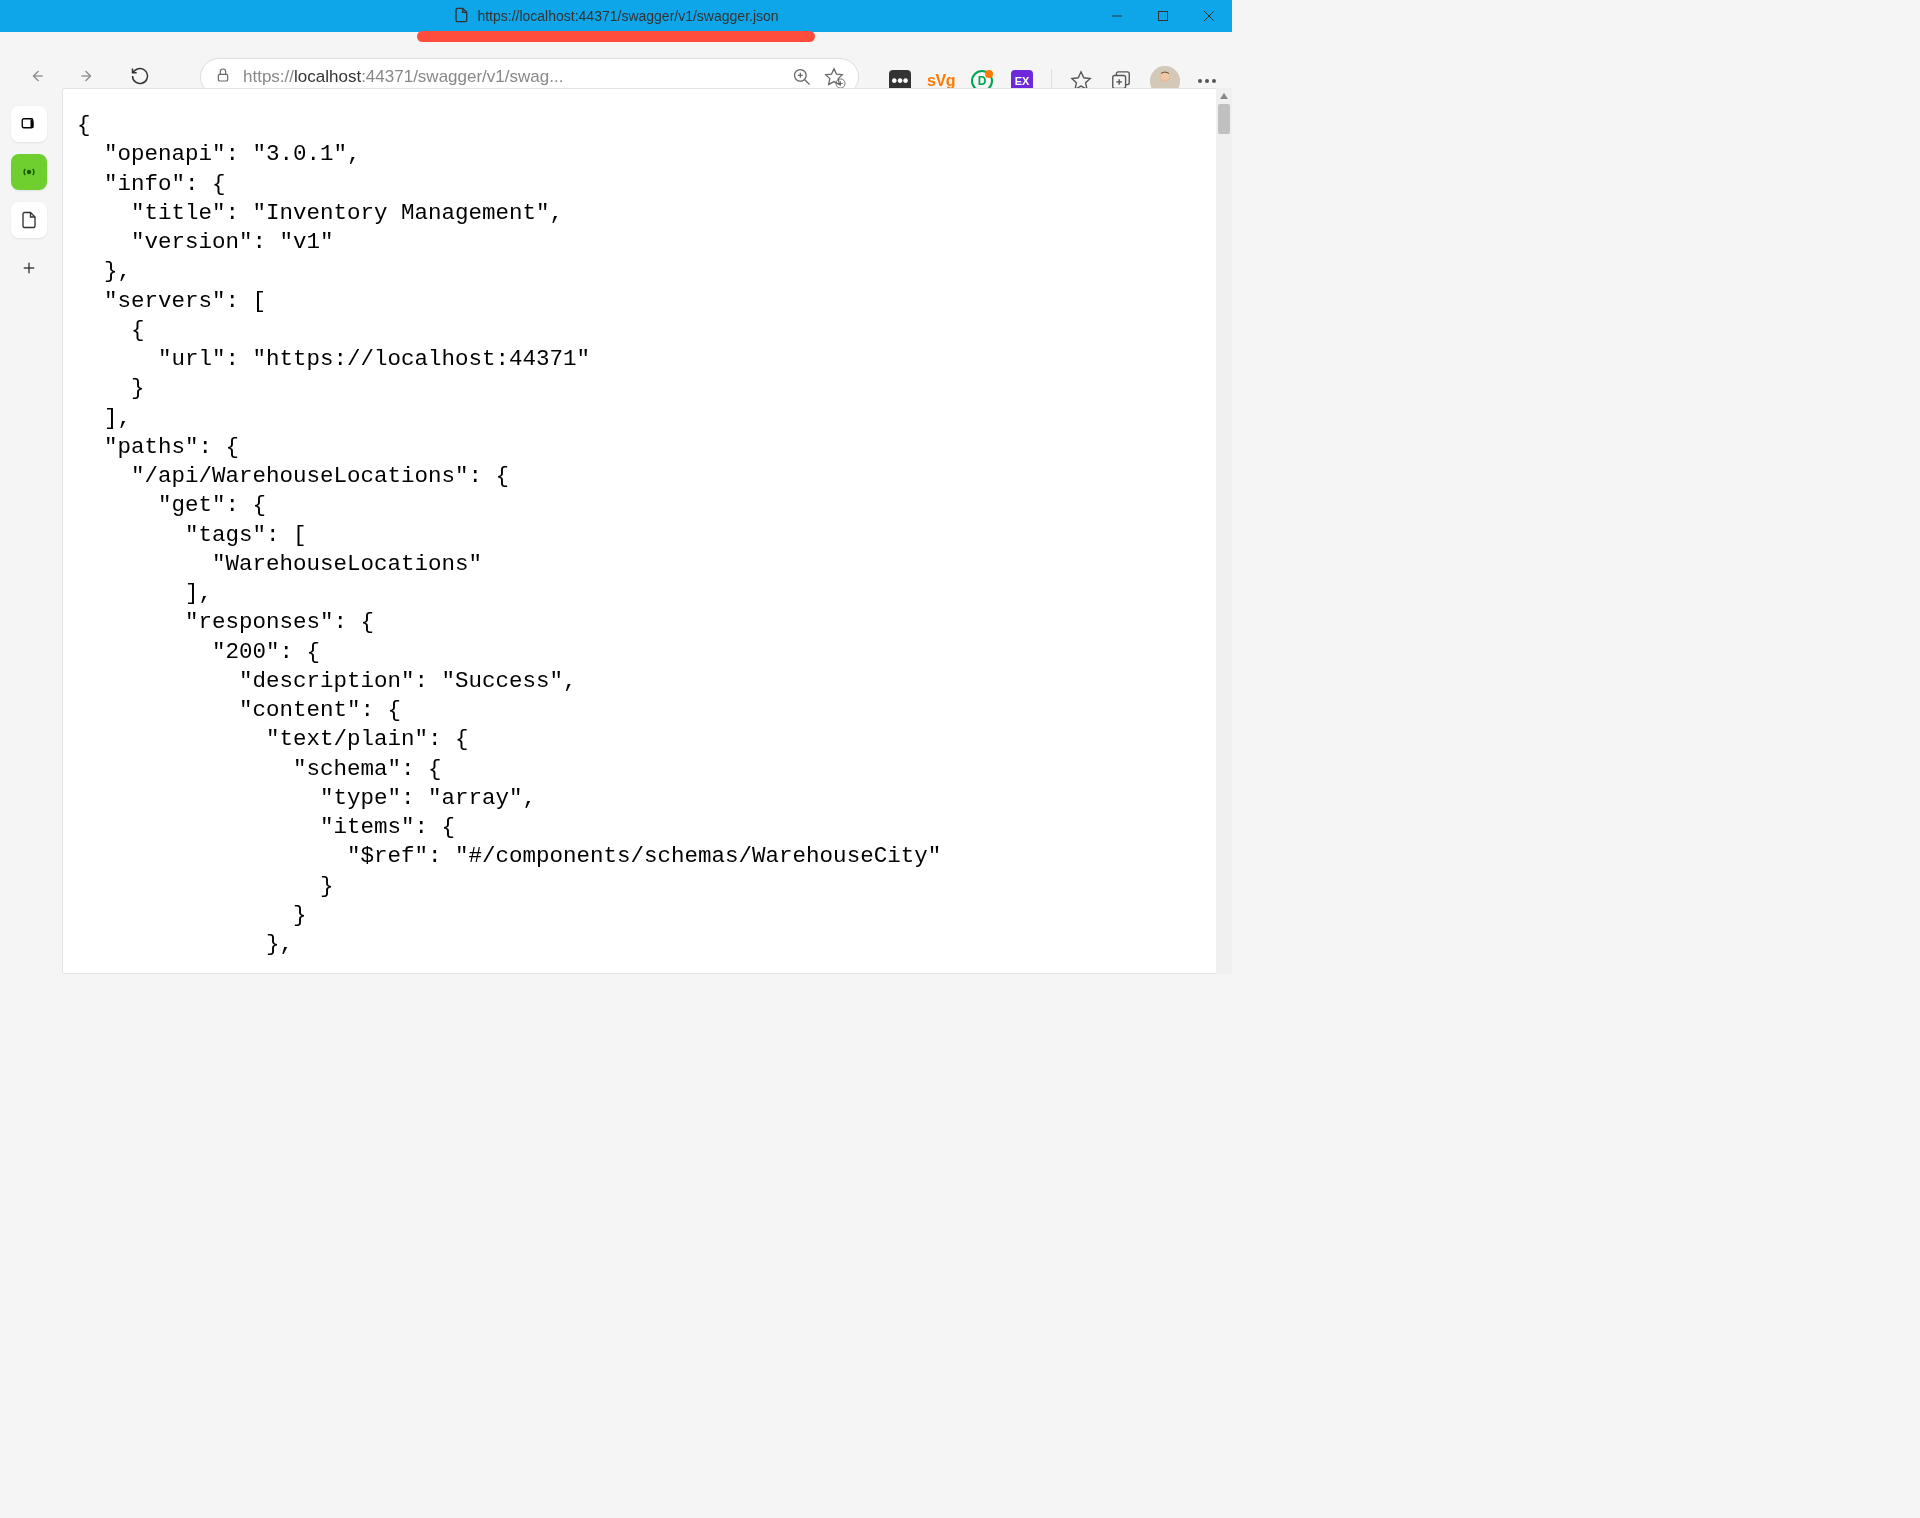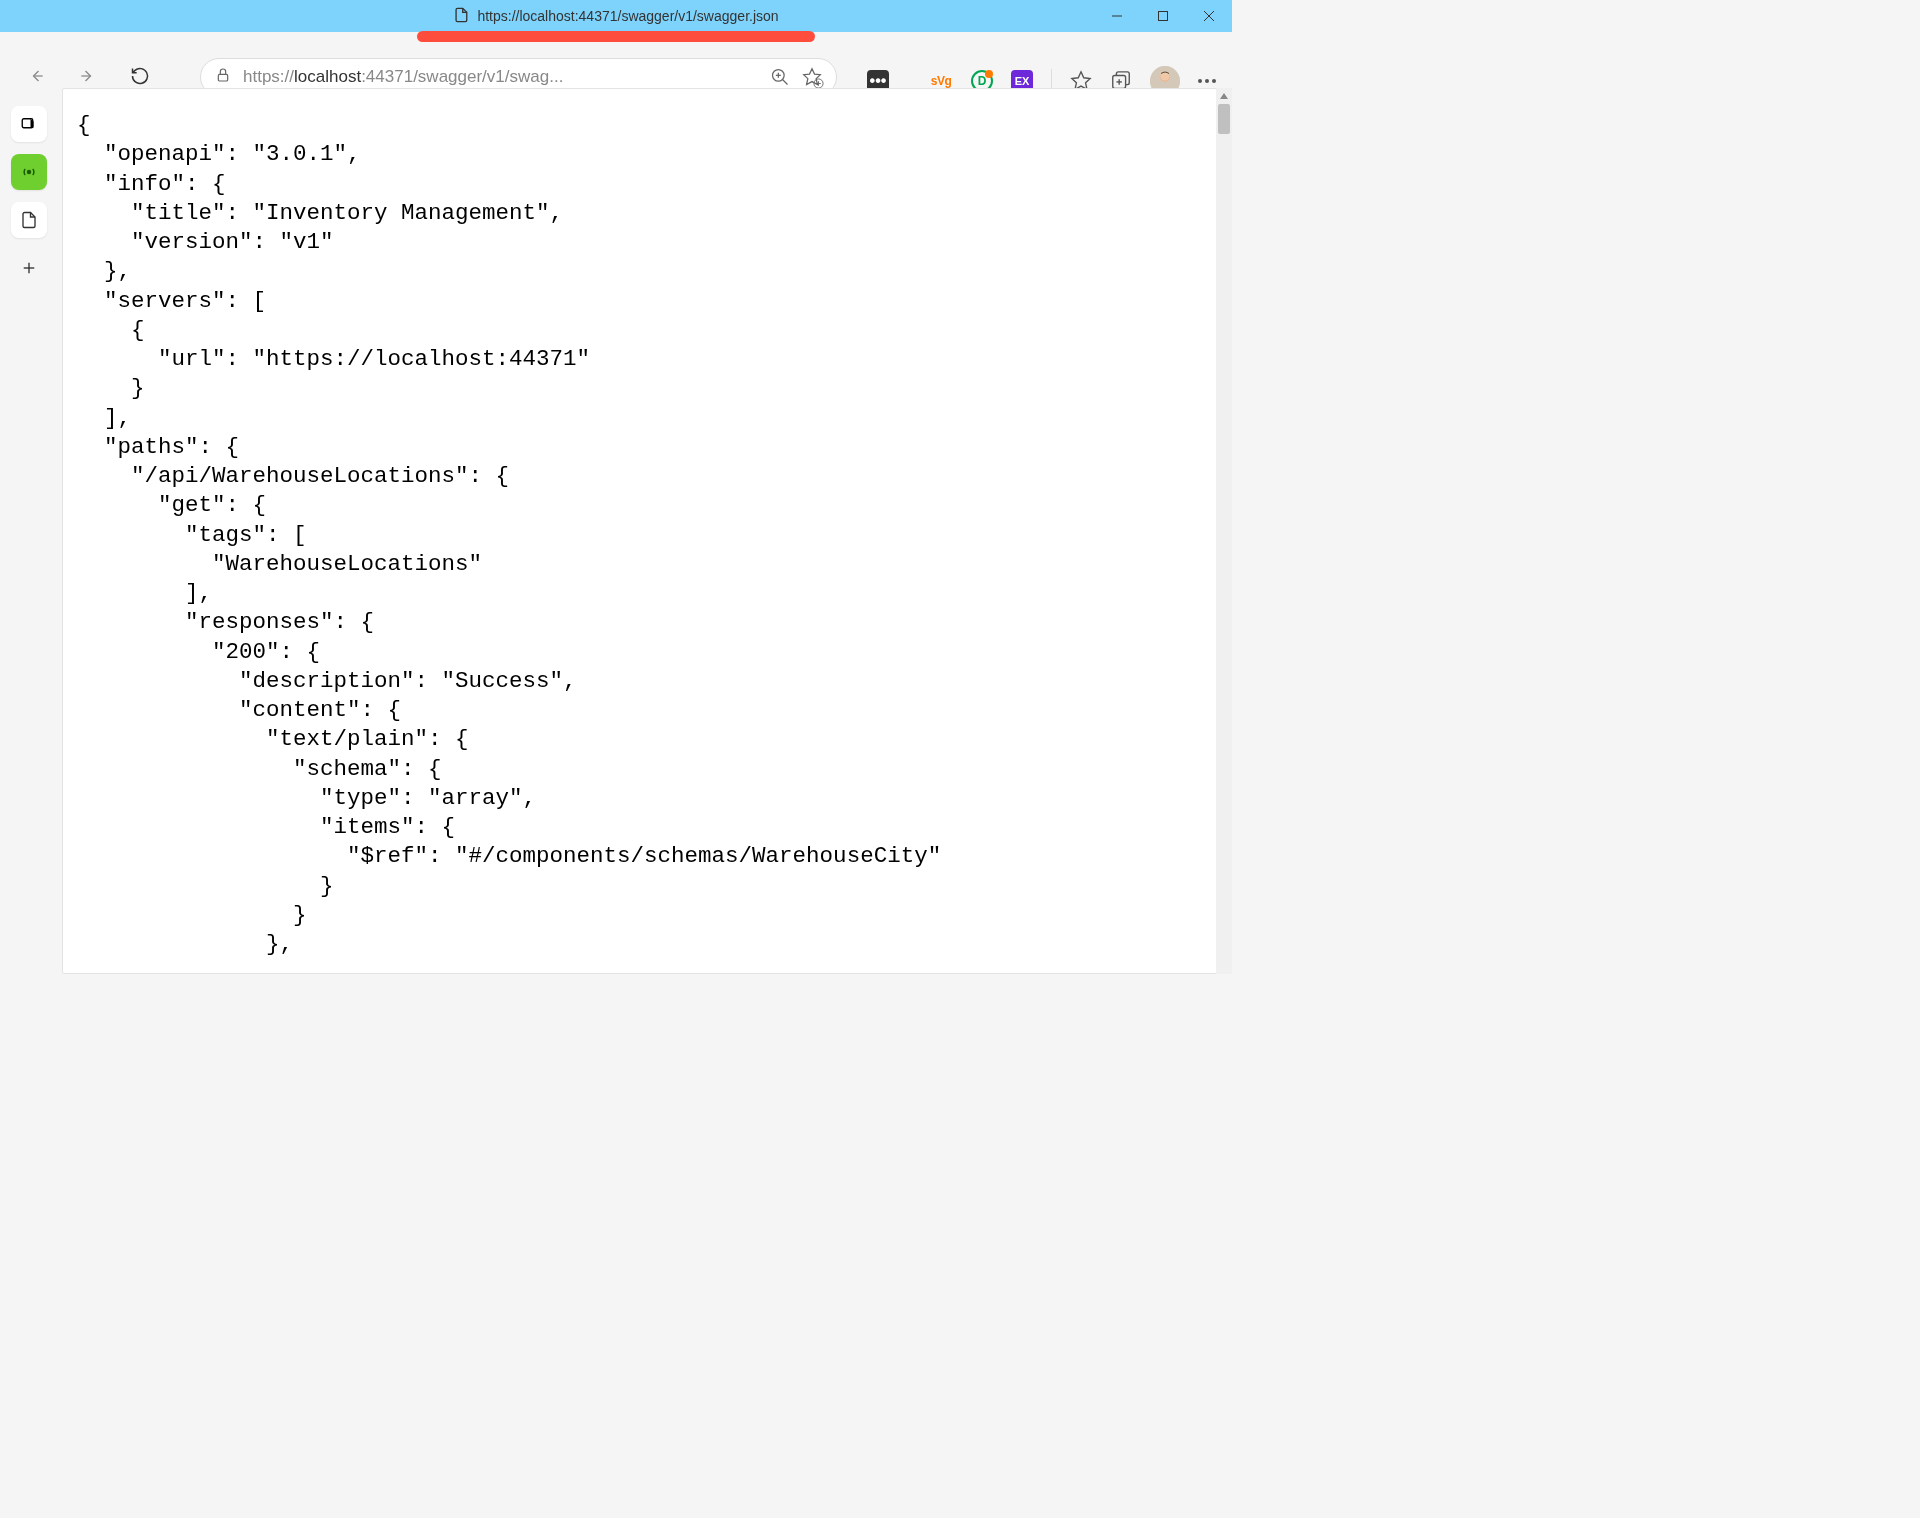--- a/index.html
+++ b/index.html
@@ -10,21 +10,21 @@
       height: 974px;
       overflow: hidden;
       position: relative;
     }
 
     
     .titlebar {
       height: 32px;
       display: flex;
       align-items: center;
-      background: #7dd3fc;
+      background: #0ea5e9;
       position: relative;
     }
     .titlebar-center {
       position: absolute;
       left: 50%;
       transform: translateX(-50%);
       display: flex;
       align-items: center;
       gap: 8px;
       font-size: 14px;
@@ -115,21 +115,21 @@
       width: 24px;
       height: 24px;
       display: flex;
       align-items: center;
       justify-content: center;
       border-radius: 4px;
       font-weight: bold;
       font-size: 11px;
     }
     .ext-dark { background: #333; color: #fff; border-radius: 4px; width:22px; height:22px; font-size:16px; }
-    .ext-svg { color: #ff7a00; font-weight: bold; font-size: 12px; letter-spacing:-0.5px;margin-left:22px; }
+    .ext-svg { color: #ff7a00; font-weight: bold; font-size: 16px; letter-spacing:-0.5px; }
     .ext-d { width:22px; height:22px; border:2px solid #00a651; border-radius:50%; color:#00a651; position:relative; display:flex; align-items:center; justify-content:center; font-size:12px; }
     .ext-d::after { content:""; position:absolute; top:-2px; right:-2px; width:8px; height:8px; border-radius:50%; background:#ff7a00; }
     .ext-ex { background:#6d28d9; color:#fff; width:22px; height:22px; border-radius:4px; font-size:11px; }
     .divider { width:1px; height:24px; background:#ddd; }
     .toolbar-icon { color:#555; display:flex; align-items:center; }
     .toolbar-icon svg { width:22px; height:22px; }
     .avatar {
       width: 30px;
       height: 30px;
       border-radius: 50%;

